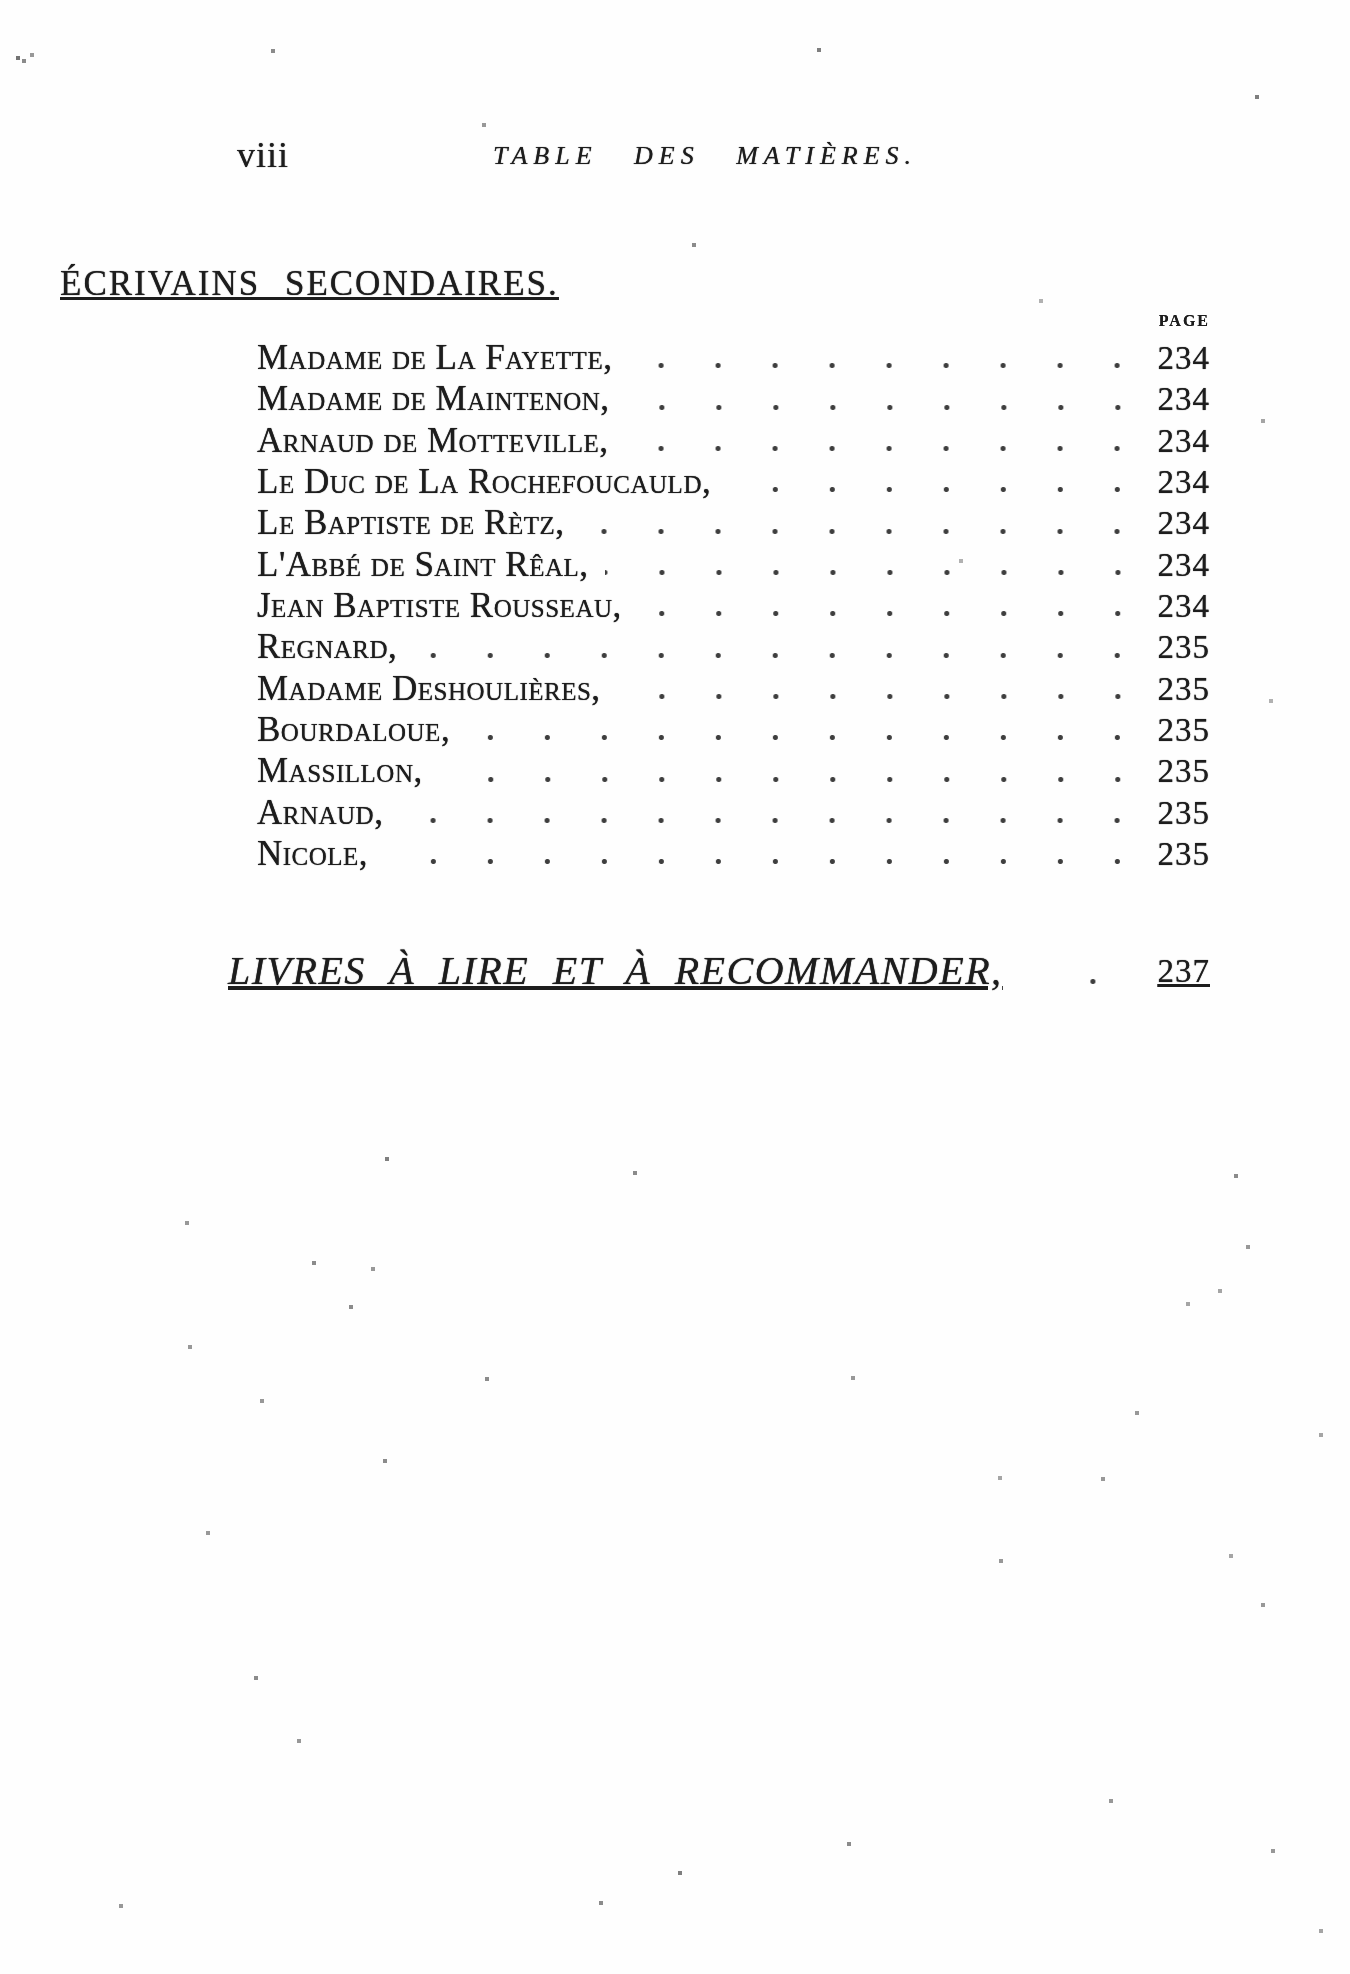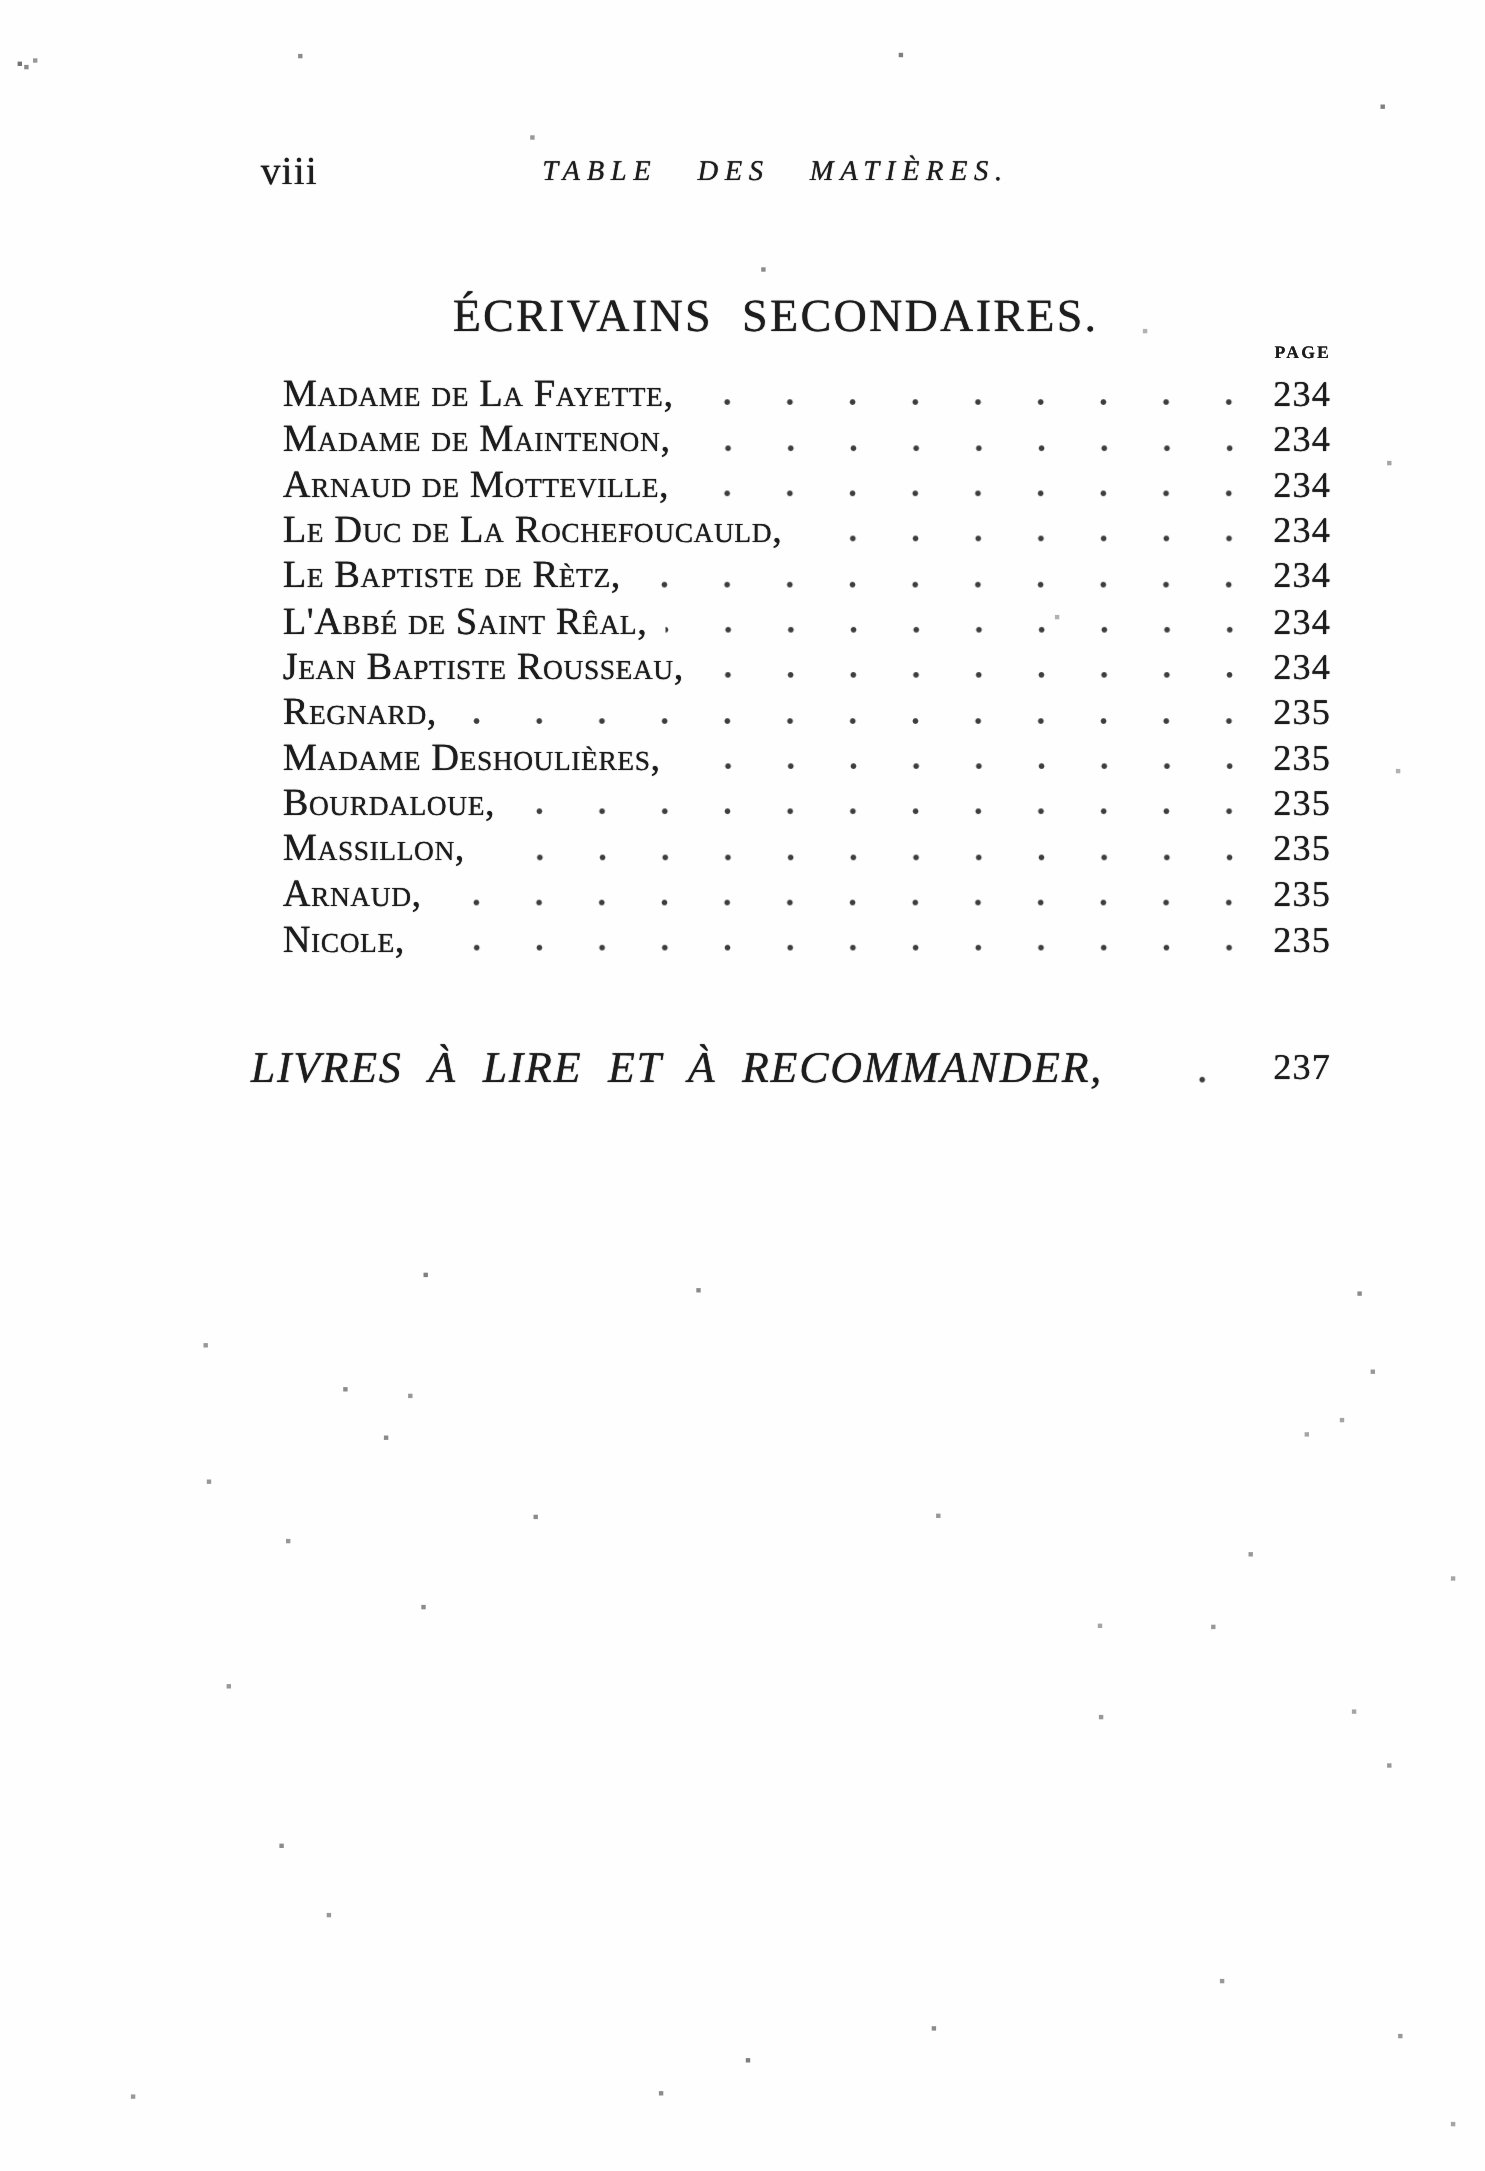--- a/index.html
+++ b/index.html
@@ -38,27 +38,28 @@
     text-shadow: 0 0 0.9px #1d1d1d;
     white-space: nowrap;
   }
   
   .section-heading {
     position: absolute;
     left: 60px;
     right: 0;
     top: 264px;
     margin: 0;
-    text-align: center;
+    text-align: left;
     font-weight: normal;
-    font-size: 42px;
+    font-size: 35px;
     letter-spacing: 2px;
     word-spacing: 14px;
     text-shadow: 0 0 1px #1d1d1d;
     white-space: nowrap;
+    text-decoration: underline;
   }
   
   .page-col-label {
     position: absolute;
     right: 140px;
     top: 312px;
     font-size: 16px;
     font-weight: 700;
     letter-spacing: 2px;
     text-shadow: 0 0 0.6px #1d1d1d;
@@ -102,20 +103,21 @@
   
   .footer-entry {
     position: absolute;
     left: 228px;
     right: 140px;
     top: 944px;
     display: flex;
     align-items: center;
     height: 54px;
     line-height: 54px;
+    text-decoration: underline;
   }
   .footer-name {
     font-style: italic;
     font-size: 40px;
     letter-spacing: 1.5px;
     word-spacing: 12px;
     white-space: nowrap;
     text-shadow: 0 0 1px #1d1d1d;
   }
   .footer-entry .leader {

